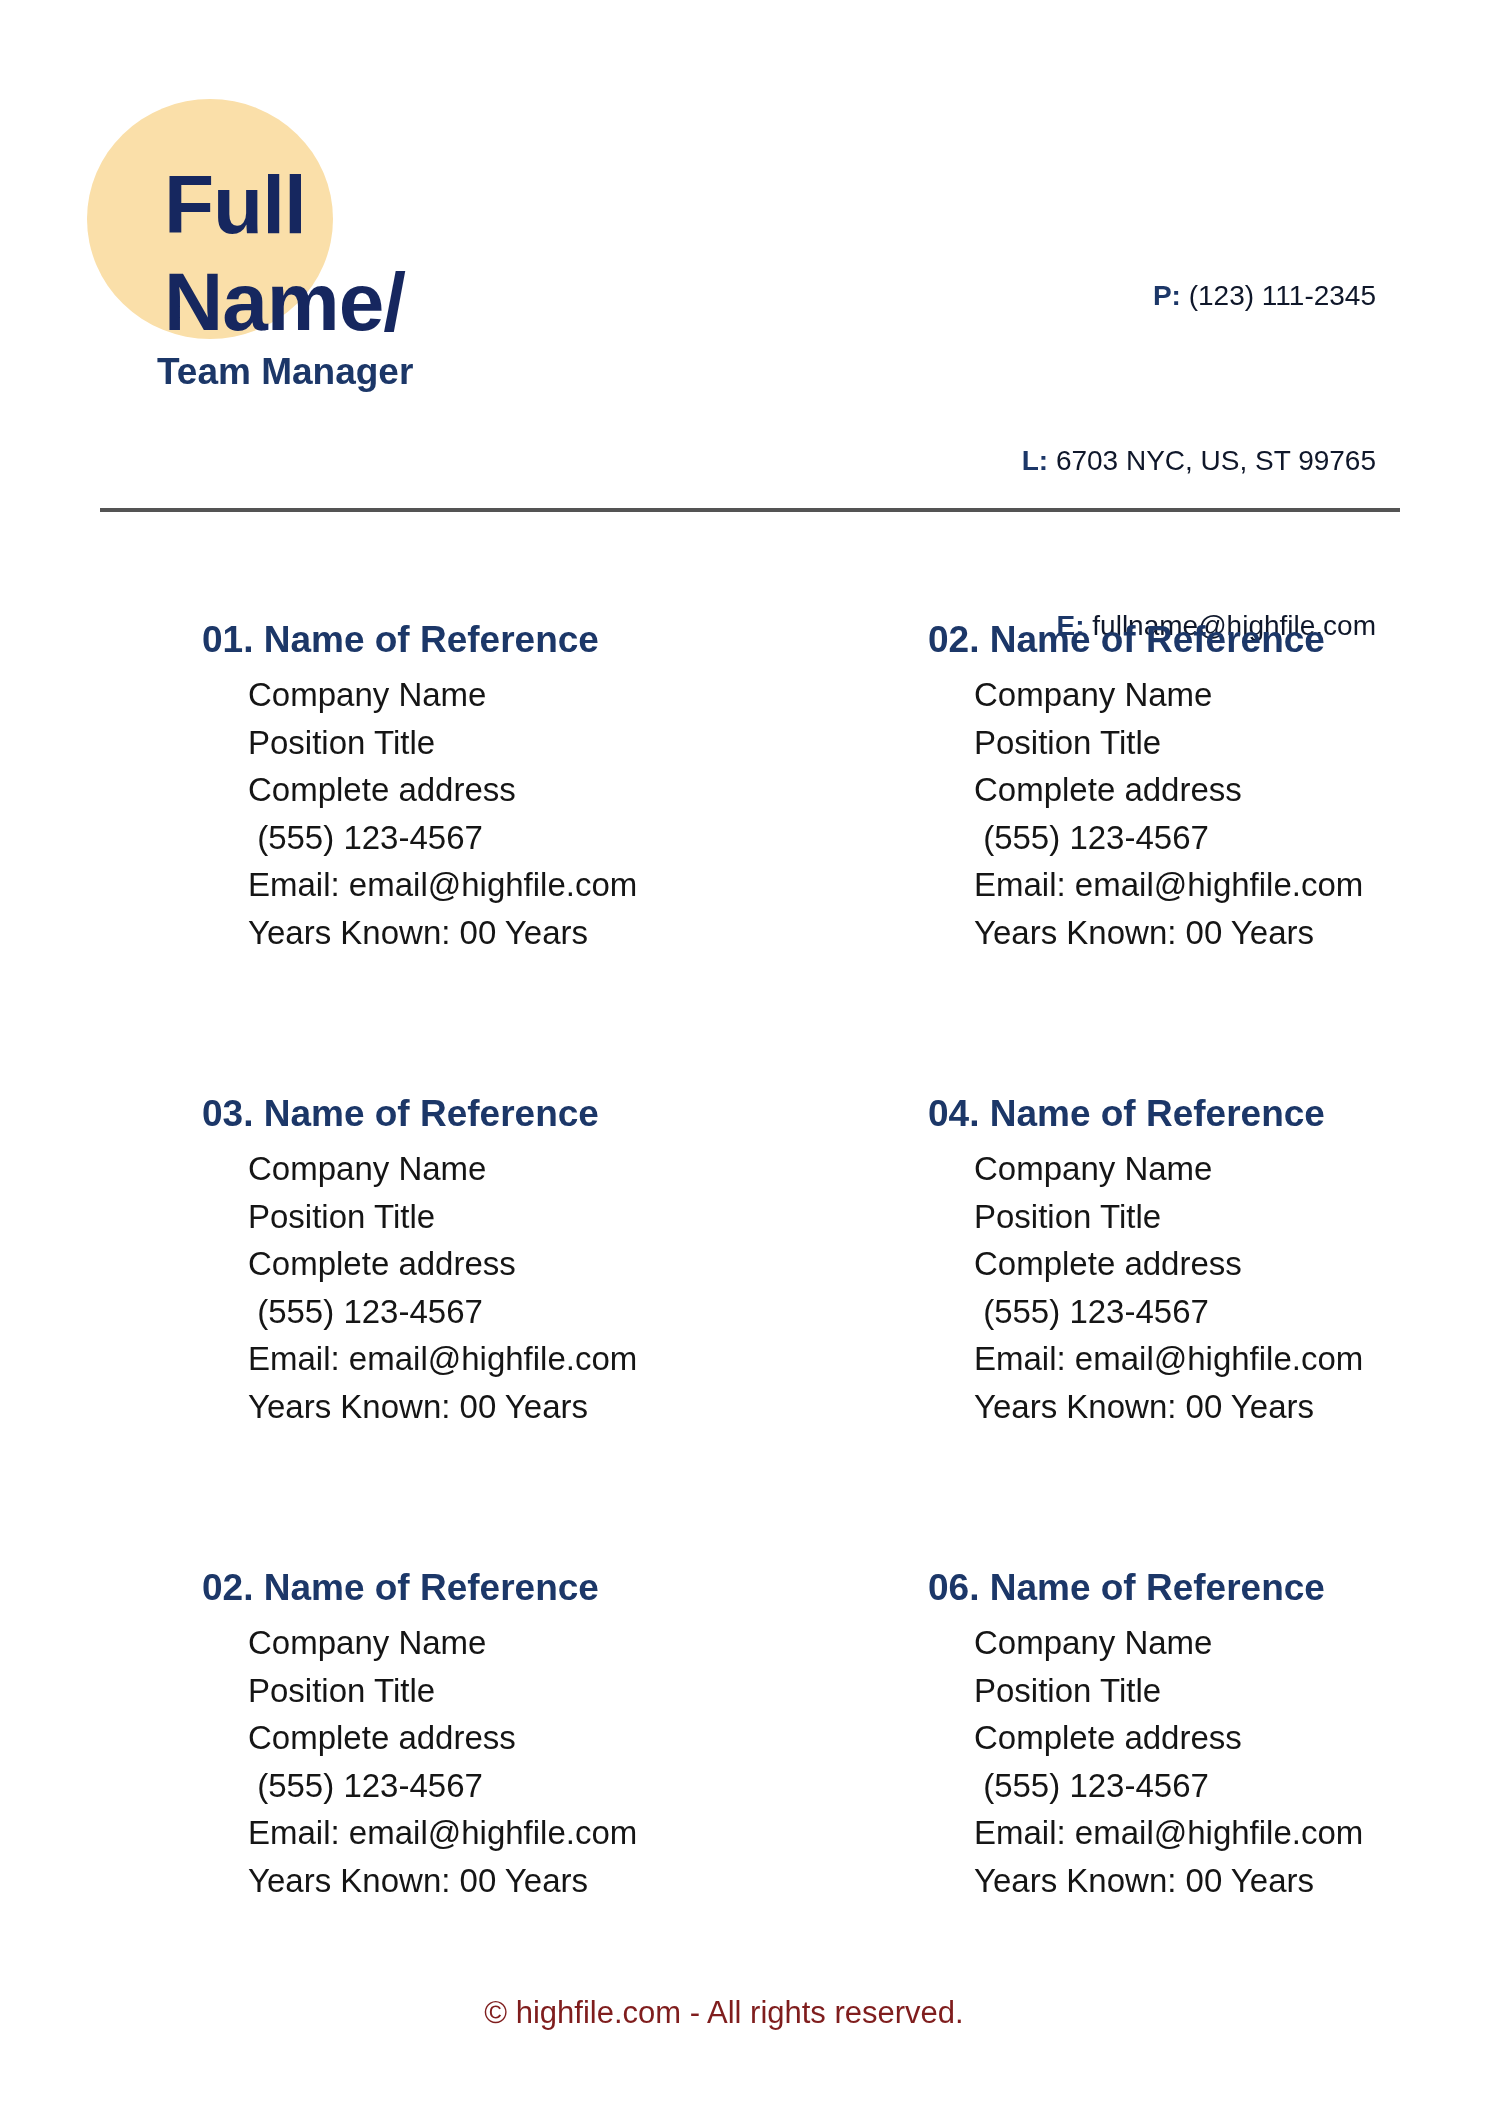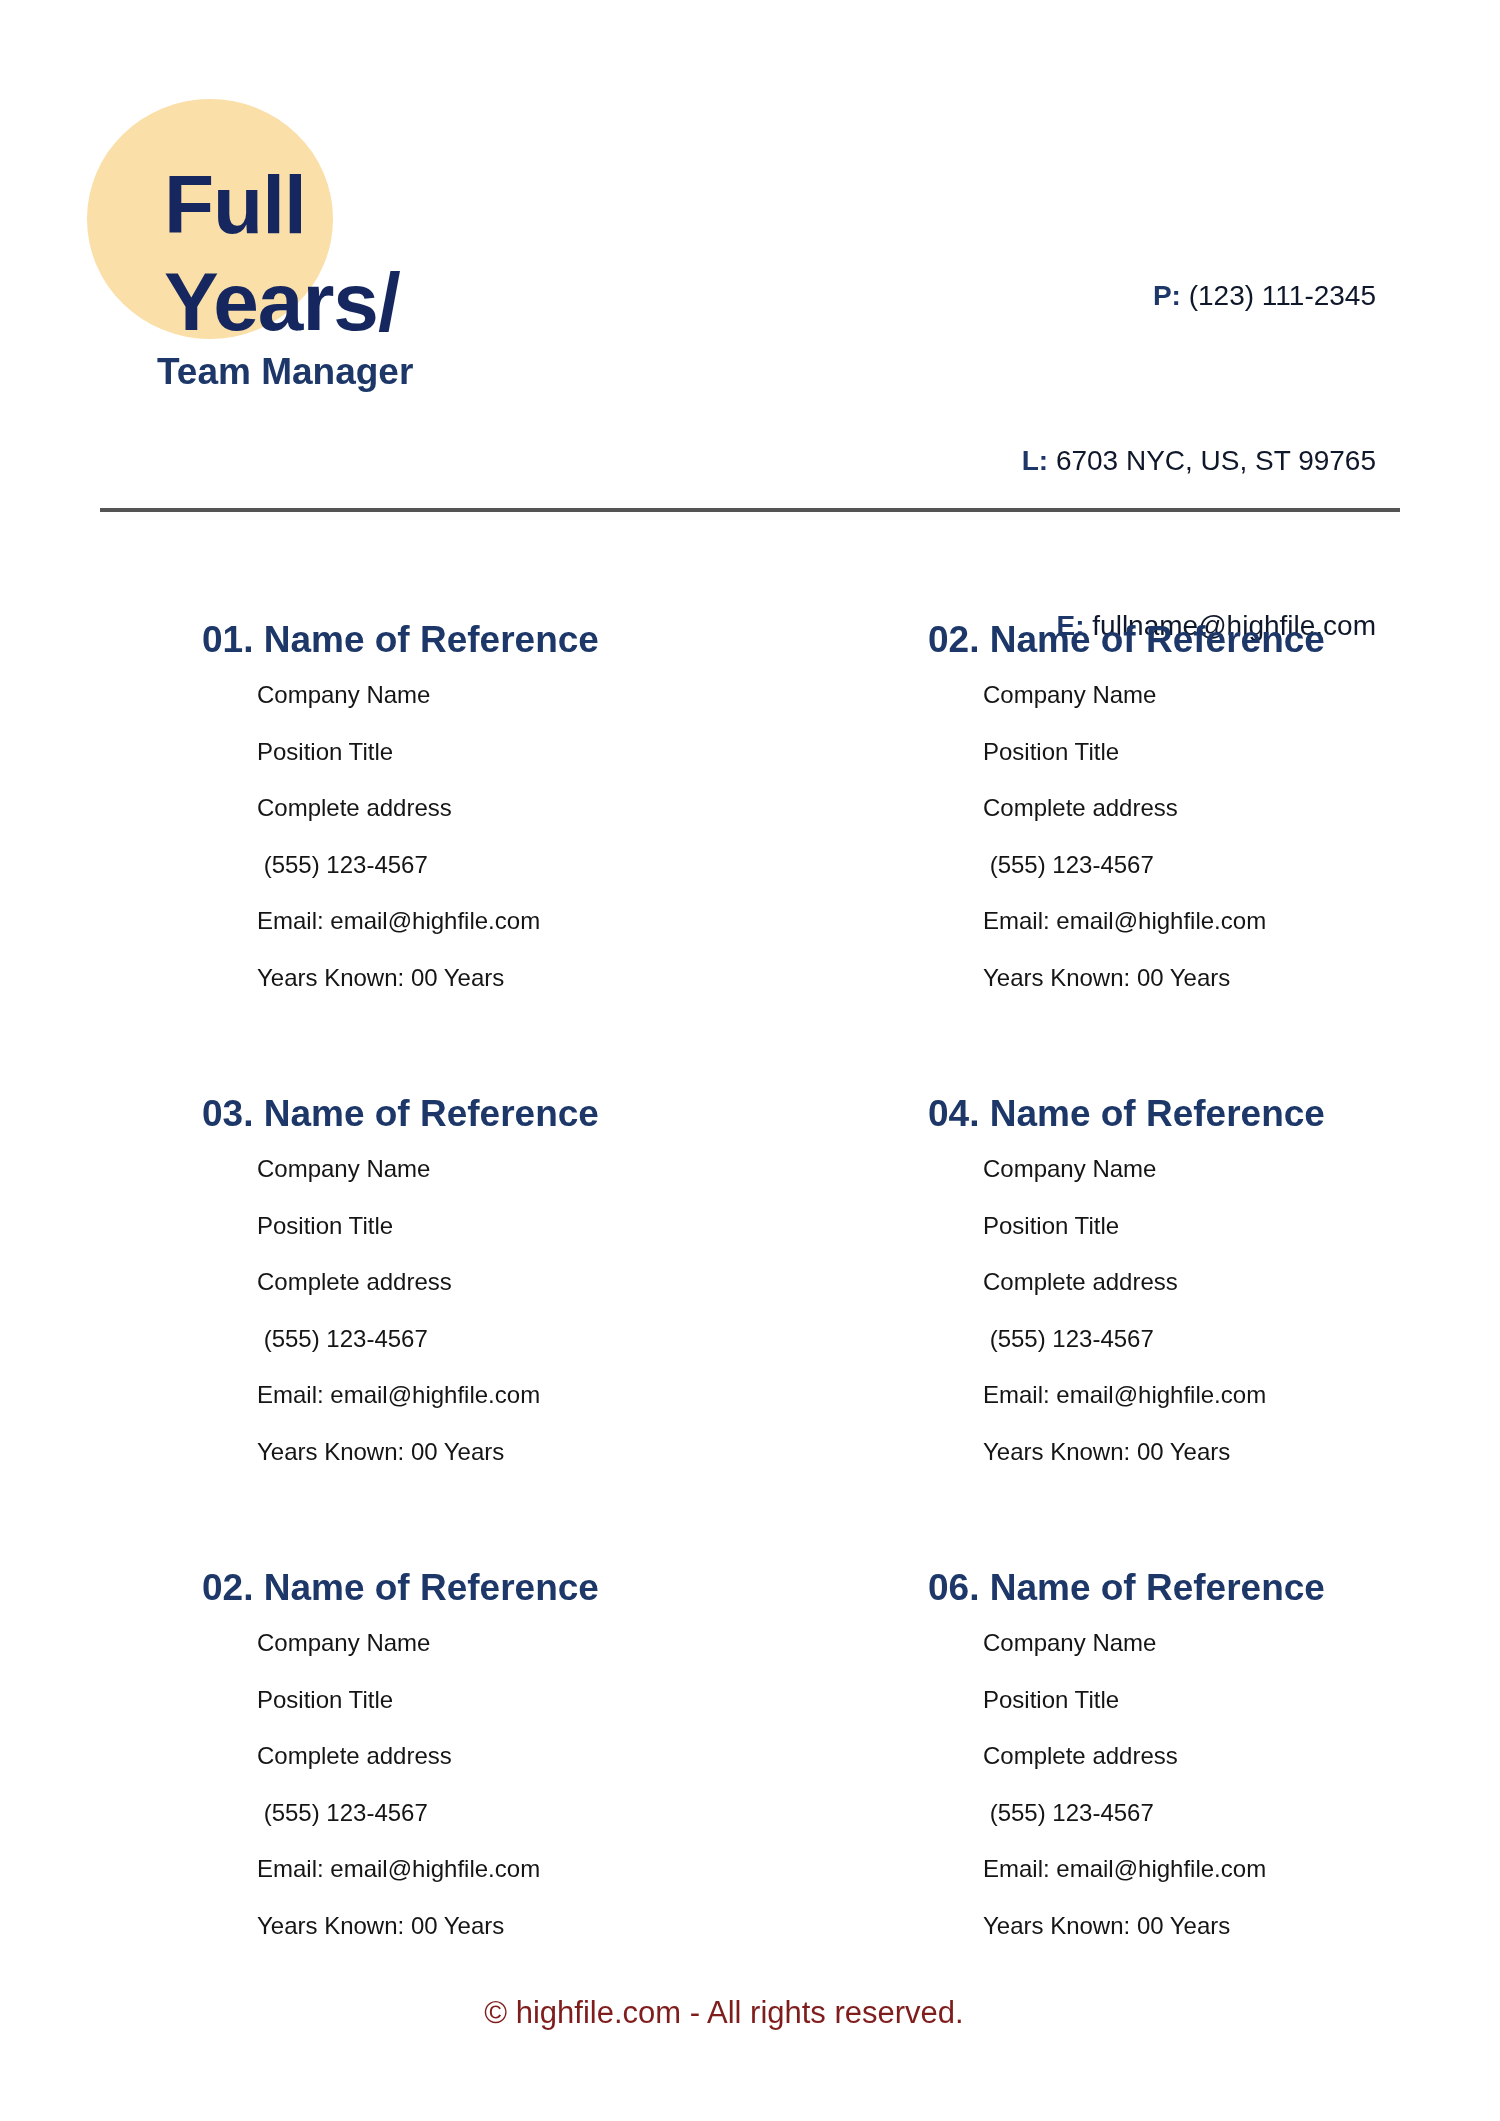--- a/index.html
+++ b/index.html
@@ -68,22 +68,22 @@
 
   .ref-heading {
     margin: 0 0 9px 4px;
     font-size: 37px;
     font-weight: 700;
     line-height: 44px;
     color: #1C3768;
   }
   .ref-lines { margin-left: 50px; }
   .ref-line {
-    margin: 9px;
-    font-size: 24px;
+    margin: 0;
+    font-size: 33px;
     line-height: 47.5px;
     color: #151515;
     white-space: pre-wrap;
   }
 
   
   .footer {
     position: absolute;
     left: 0; top: 1995px;
     width: 100%;
@@ -95,21 +95,21 @@
 </style>
 </head>
 <body>
 
 <div class="page">
 
   <div class="profile-circle"></div>
 
   <div class="full-name">
     <div>Full</div>
-    <div>Years/</div>
+    <div>Name/</div>
   </div>
 
   <div class="job-title">Team Manager</div>
 
   <div class="contact-block">
     <div class="contact-row">
       <span class="c-label">P:</span> <span class="c-value">(123) 111-2345</span>
     </div>
     <div class="contact-row">
       <span class="c-label">L:</span> <span class="c-value">6703 NYC, US, ST 99765</span>

